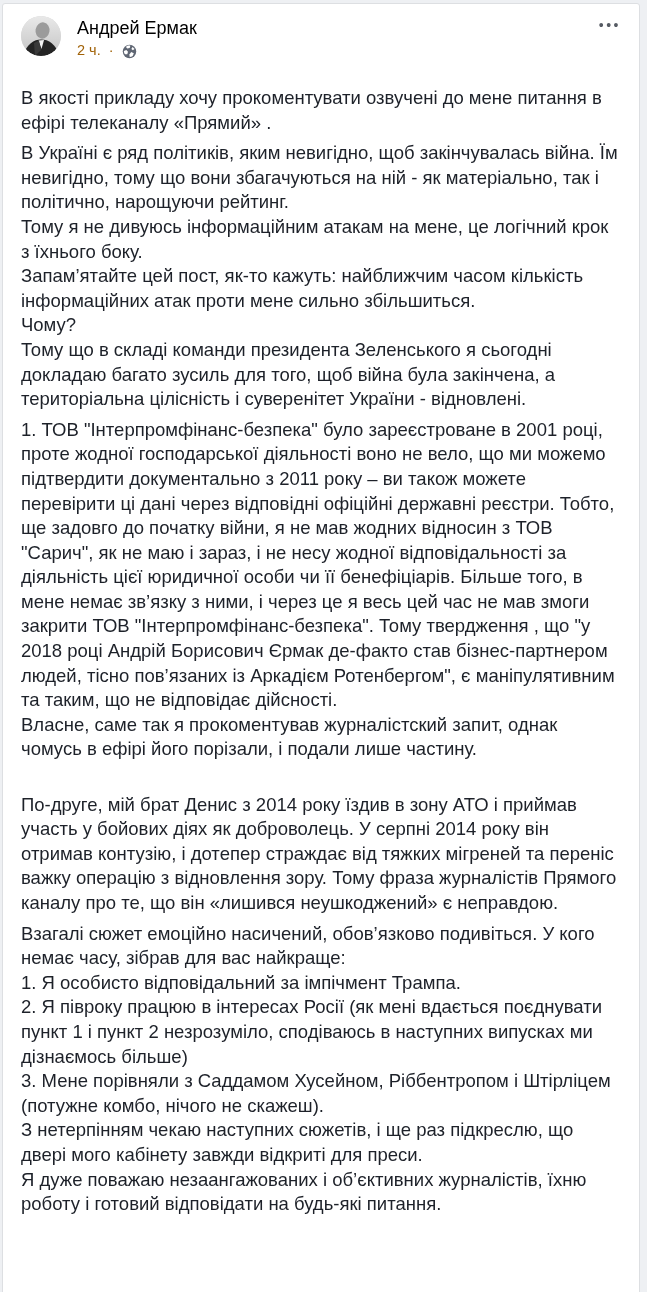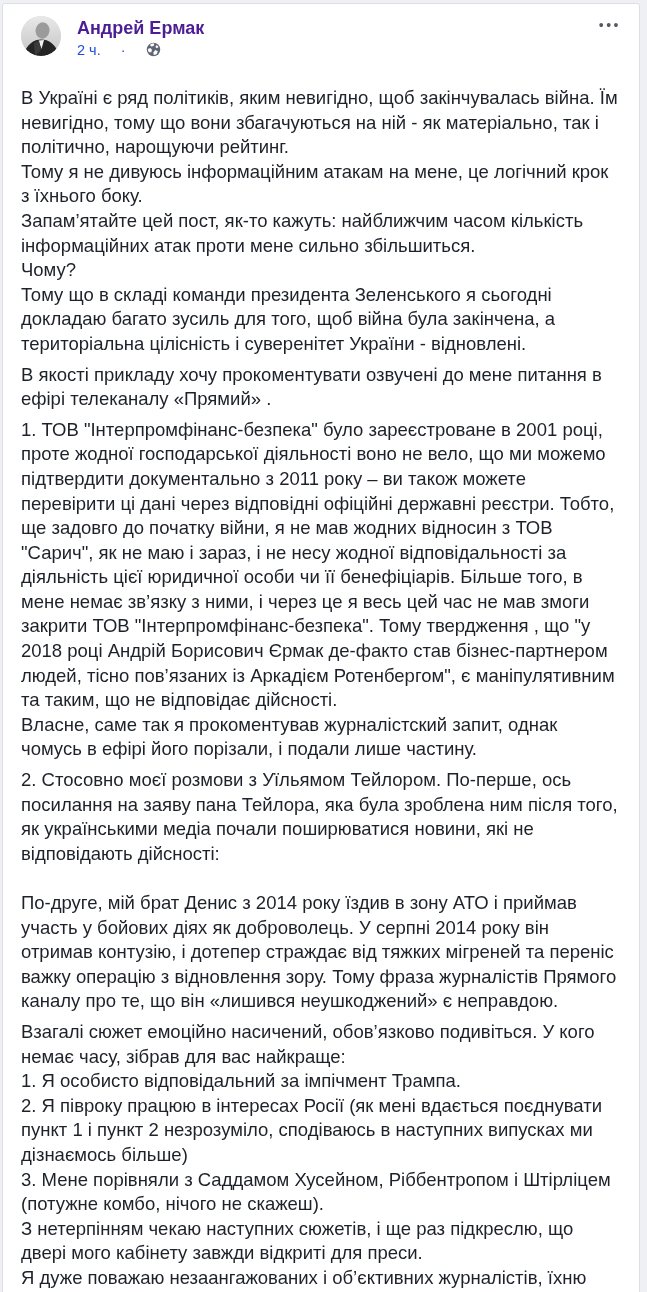--- a/index.html
+++ b/index.html
@@ -28,32 +28,33 @@
     border-radius: 50%;
     overflow: hidden;
     flex: 0 0 40px;
     cursor: pointer;
     background: #d8d8d8;
   }
   .avatar svg { display: block; }
   .header-meta { margin-left: 16px; padding-top: 1px; }
   .author-name {
     display: inline-block;
-    color: #4c1d95;
-    font-weight: bold;
+    color: #000000;
+    font-weight: normal;
     font-size: 18px;
     line-height: 22px;
     text-decoration: none;
     cursor: pointer;
   }
   .post-meta {
     display: flex;
-    gap: 20px;
+    align-items: center;
+    gap: 8px;
     margin-top: 2px;
-    color: #1d4ed8;
+    color: #a16207;
     font-size: 14.5px;
     line-height: 19px;
   }
   .post-meta .timestamp { cursor: pointer; }
   .globe-icon { display: inline-flex; margin-top: 1px; }
   .more-btn {
     position: absolute;
     top: 14px; right: 18px;
     color: #565b63;
     font-size: 14px;
@@ -121,30 +122,29 @@
             <path fill="#ffffff" d="M11.2,3.2 L13.4,5.4 L11.6,6.6 L10,5.2 Z"></path>
           </svg>
         </span>
       </div>
     </div>
 
     <div class="more-btn">•••</div>
   </div>
 
   <div class="post-body">
+    <p class="post-par">В якості прикладу хочу прокоментувати озвучені до мене питання в ефірі телеканалу «Прямий» .</p>
     <p class="post-par">В Україні є ряд політиків, яким невигідно, щоб закінчувалась війна. Їм невигідно, тому що вони збагачуються на ній - як матеріально, так і політично, нарощуючи рейтинг.
 Тому я не дивуюсь інформаційним атакам на мене, це логічний крок з їхнього боку.
 Запам’ятайте цей пост, як-то кажуть: найближчим часом кількість інформаційних атак проти мене сильно збільшиться.
 Чому?
 Тому що в складі команди президента Зеленського я сьогодні докладаю багато зусиль для того, щоб війна була закінчена, а територіальна цілісність і суверенітет України - відновлені.</p>
-    <p class="post-par">В якості прикладу хочу прокоментувати озвучені до мене питання в ефірі телеканалу «Прямий» .</p>
     <p class="post-par">1. ТОВ "Інтерпромфінанс-безпека" було зареєстроване в 2001 році, проте жодної господарської діяльності воно не вело, що ми можемо підтвердити документально з 2011 року – ви також можете перевірити ці дані через відповідні офіційні державні реєстри. Тобто, ще задовго до початку війни, я не мав жодних відносин з ТОВ "Сарич", як не маю і зараз, і не несу жодної відповідальності за діяльність цієї юридичної особи чи її бенефіціарів. Більше того, в мене немає зв’язку з ними, і через це я весь цей час не мав змоги закрити ТОВ "Інтерпромфінанс-безпека". Тому твердження , що "у 2018 році Андрій Борисович Єрмак де-факто став бізнес-партнером людей, тісно пов’язаних із Аркадієм Ротенбергом", є маніпулятивним та таким, що не відповідає дійсності.
 Власне, саме так я прокоментував журналістский запит, однак чомусь в ефірі його порізали, і подали лише частину.</p>
-    <p class="post-par"><span>2. Стосовно моєї розмови з Уїльямом Тейлором. По-перше, ось посилання на заяву пана Тейлора, яка була зроблена ним після того, як українськими медіа почали поширюватися новини, які не відповідають дійсності:
-</span><span>
+    <p class="post-par"><span>
 По-друге, мій брат Денис з 2014 року їздив в зону АТО і приймав участь у бойових діях як доброволець. У серпні 2014 року він отримав контузію, і дотепер страждає від тяжких мігреней та переніс важку операцію з відновлення зору. Тому фраза журналістів Прямого каналу про те, що він «лишився неушкоджений» є неправдою.</span></p>
     <p class="post-par">Взагалі сюжет емоційно насичений, обов’язково подивіться. У кого немає часу, зібрав для вас найкраще:
 1. Я особисто відповідальний за імпічмент Трампа.
 2. Я півроку працюю в інтересах Росії (як мені вдається поєднувати пункт 1 і пункт 2 незрозуміло, сподіваюсь в наступних випусках ми дізнаємось більше)
 3. Мене порівняли з Саддамом Хусейном, Ріббентропом і Штірліцем (потужне комбо, нічого не скажеш).
 З нетерпінням чекаю наступних сюжетів, і ще раз підкреслю, що двері мого кабінету завжди відкриті для преси.
 Я дуже поважаю незаангажованих і об’єктивних журналістів, їхню роботу і готовий відповідати на будь-які питання.</p>
 
   </div>
 

